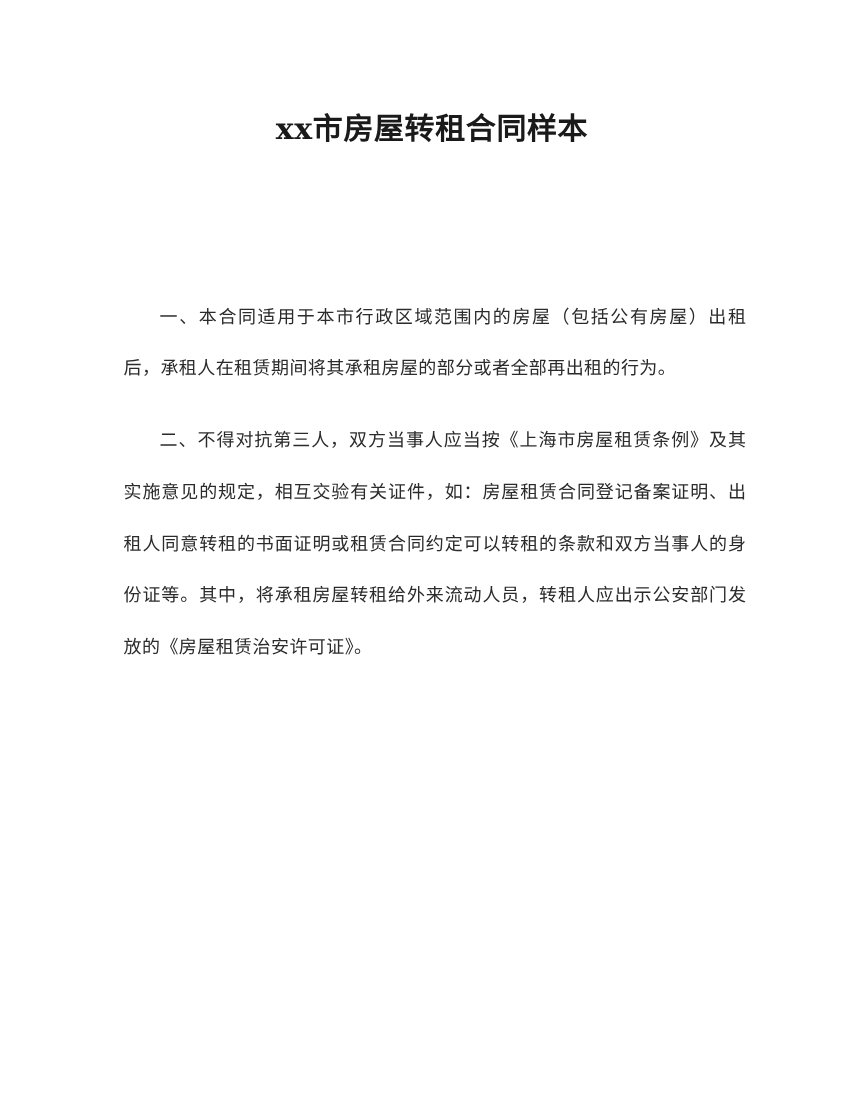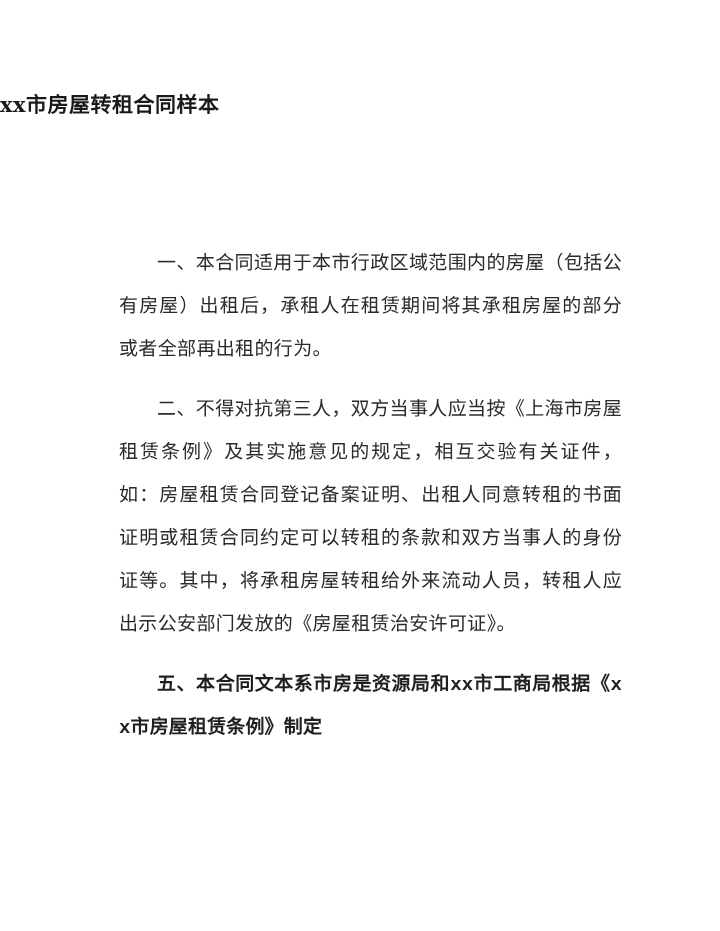--- a/index.html
+++ b/index.html
@@ -24,46 +24,47 @@
     background: #ffffff;
     box-sizing: border-box;
   }
 
   
   .doc-title {
     position: absolute;
     left: 0;
     top: 74px;
     width: 720px;
+    text-align: center;
     font-family: "DejaVu Serif", "Liberation Serif", serif;
     font-weight: 700;
-    font-size: 21px;
+    font-size: 25px;
     line-height: 34px;
     letter-spacing: 0.5px;
     color: #1a1a1a;
     white-space: nowrap;
   }
 
   
   .body-block {
     position: absolute;
     left: 103px;
     top: 243px;
     width: 519px;
   }
 
   .para {
-    font-family: Liberation Mono, monospace;
-    font-size: 19px;
+    font-family: Liberation Sans, sans-serif;
+    font-size: 15px;
     line-height: 43px;
     color: #2b2b2b;
     text-indent: 2em;
     text-align: justify;
     text-justify: inter-ideograph;
-    margin: 0 0 17px 16px;
+    margin: 0 0 17px 0;
     letter-spacing: 0.35px;
     word-break: break-all;
   }
 
   .para:last-child {
     margin-bottom: 0;
   }
 
   .para.emphasis {
     font-weight: 700;
@@ -79,17 +80,16 @@
   <h1 class="doc-title">xx市房屋转租合同样本</h1>
 
   <div class="body-block">
 
     <p class="para">一、本合同适用于本市行政区域范围内的房屋（包括公有房屋）出租后，承租人在租赁期间将其承租房屋的部分或者全部再出租的行为。</p>
 
     <p class="para">二、不得对抗第三人，双方当事人应当按《上海市房屋租赁条例》及其实施意见的规定，相互交验有关证件，如：房屋租赁合同登记备案证明、出租人同意转租的书面证明或租赁合同约定可以转租的条款和双方当事人的身份证等。其中，将承租房屋转租给外来流动人员，转租人应出示公安部门发放的《房屋租赁治安许可证》。</p>
 
 
 
-    <p class="para emphasis">五、本合同文本系市房是资源局和xx市工商局根据《xx市房屋租赁条例》制定</p>
 
   </div>
 
 </div>
 
 </body></html>

